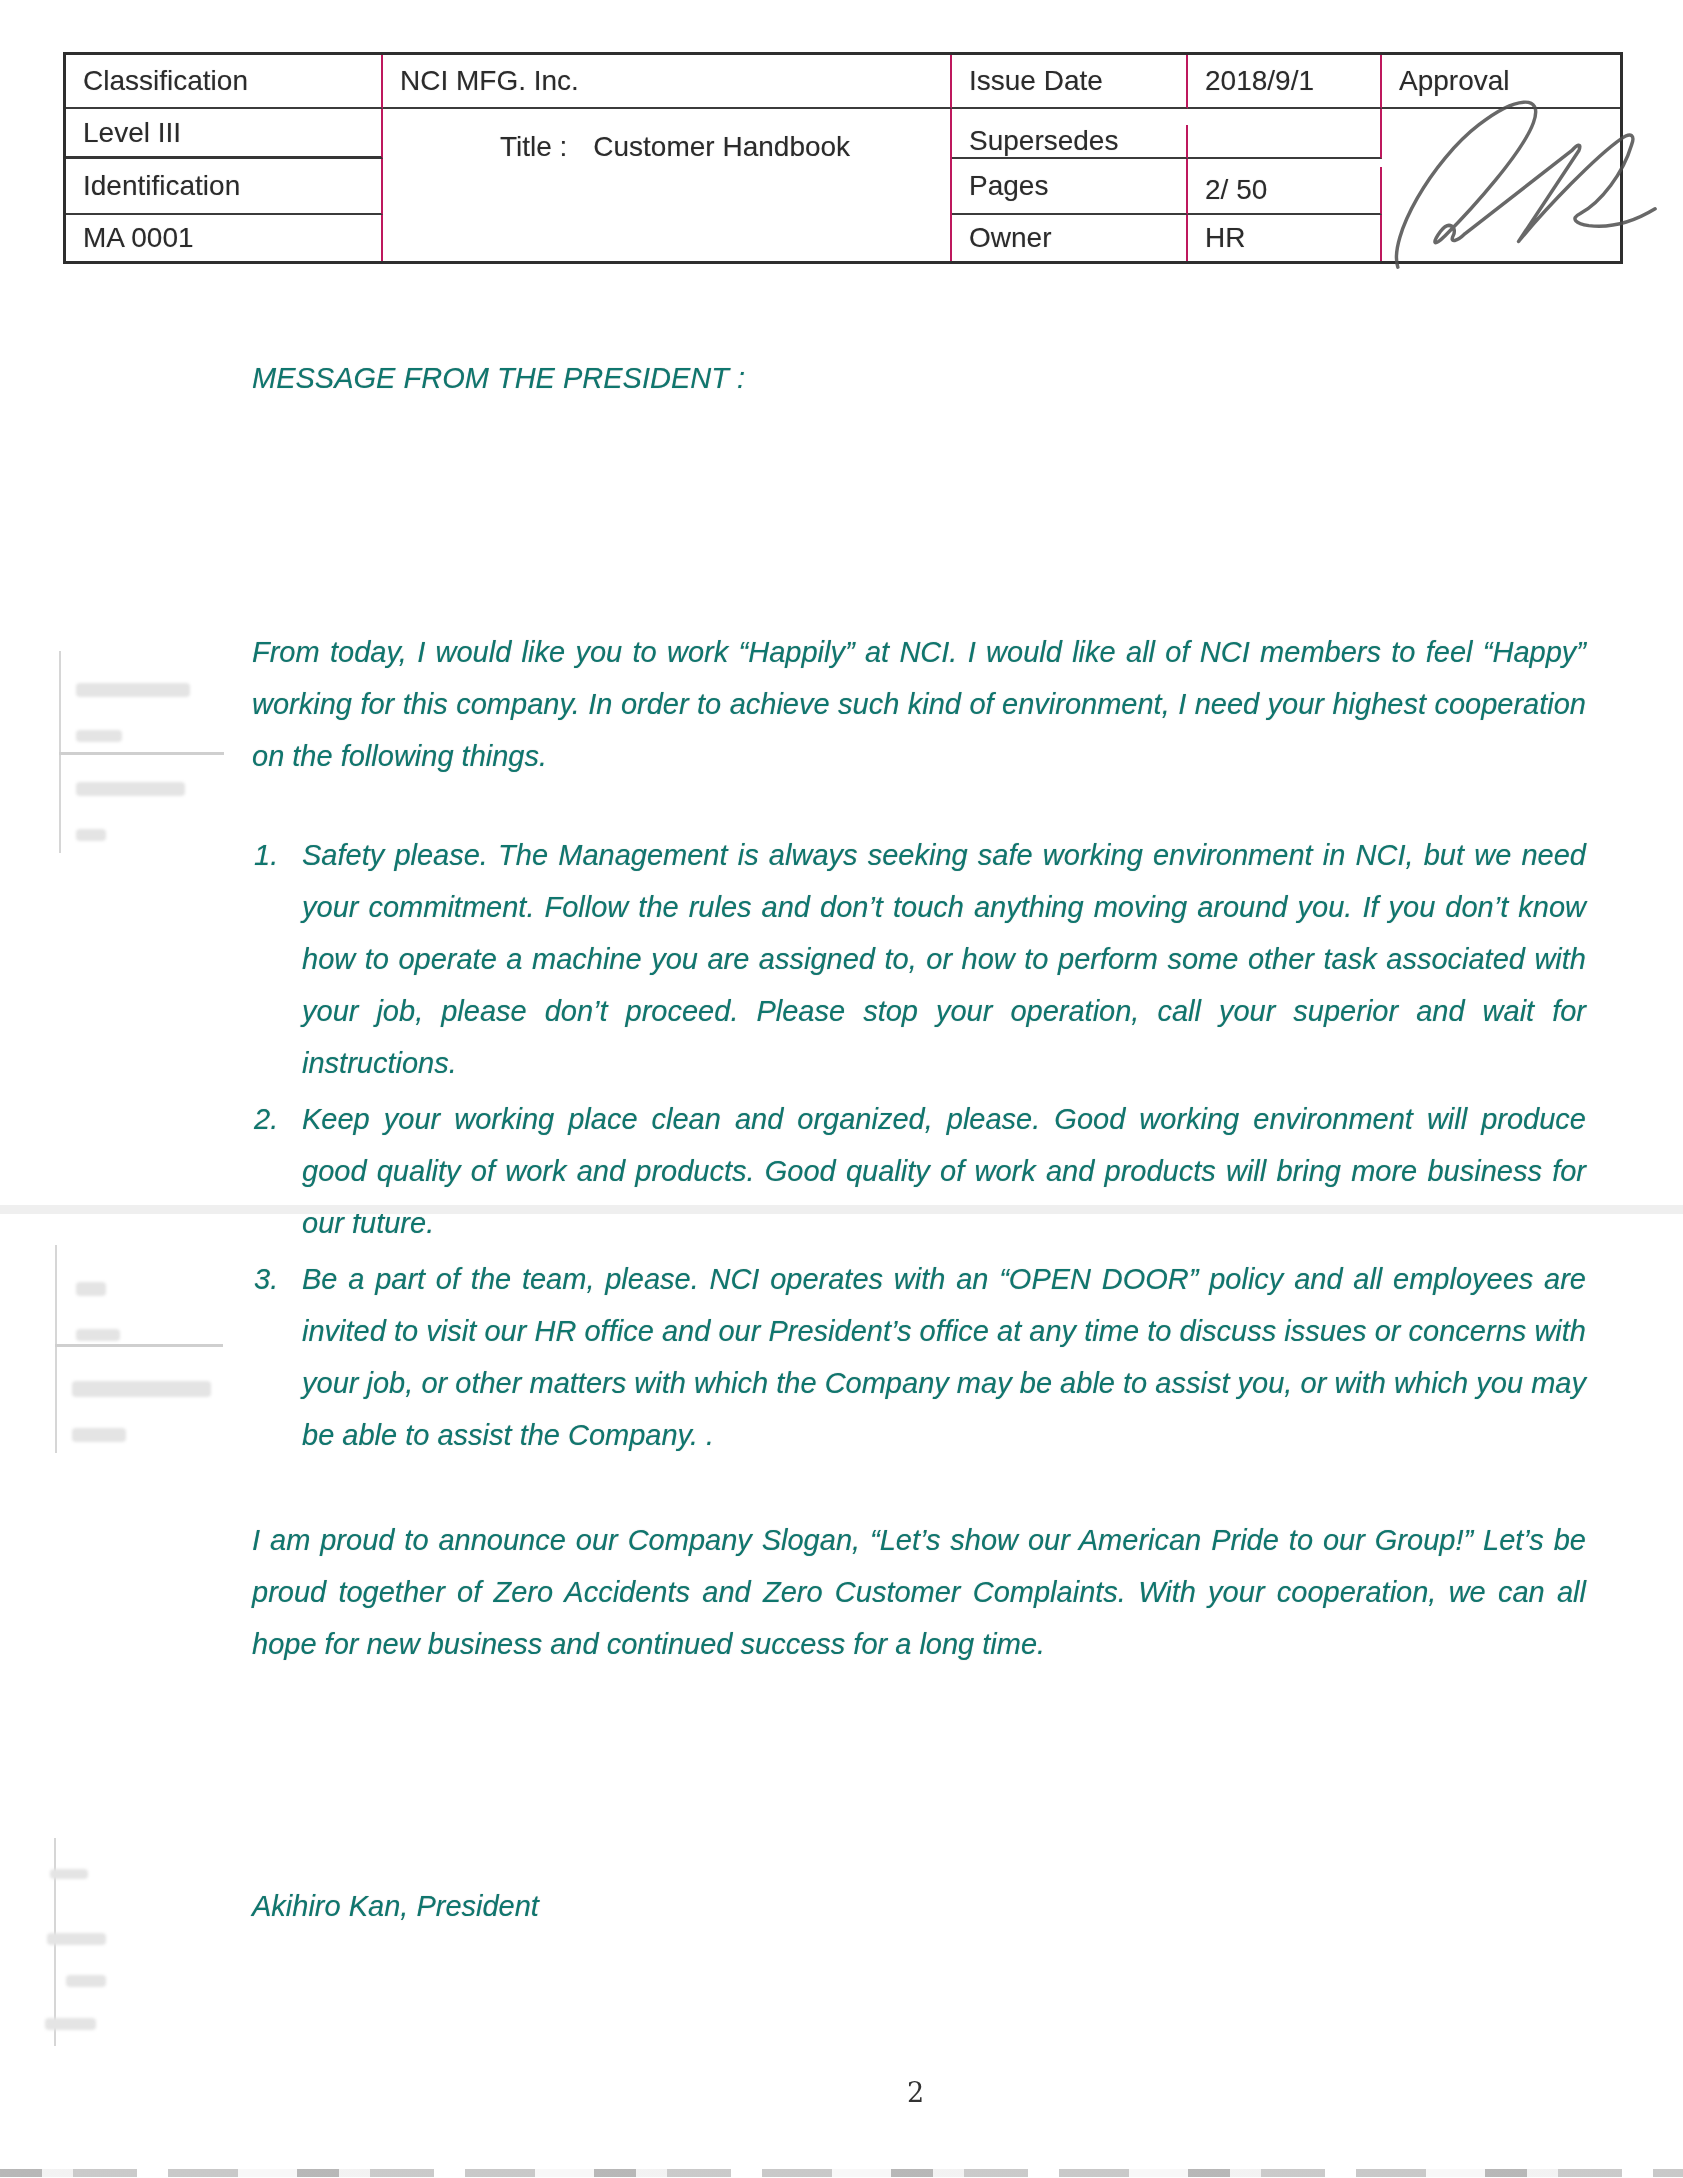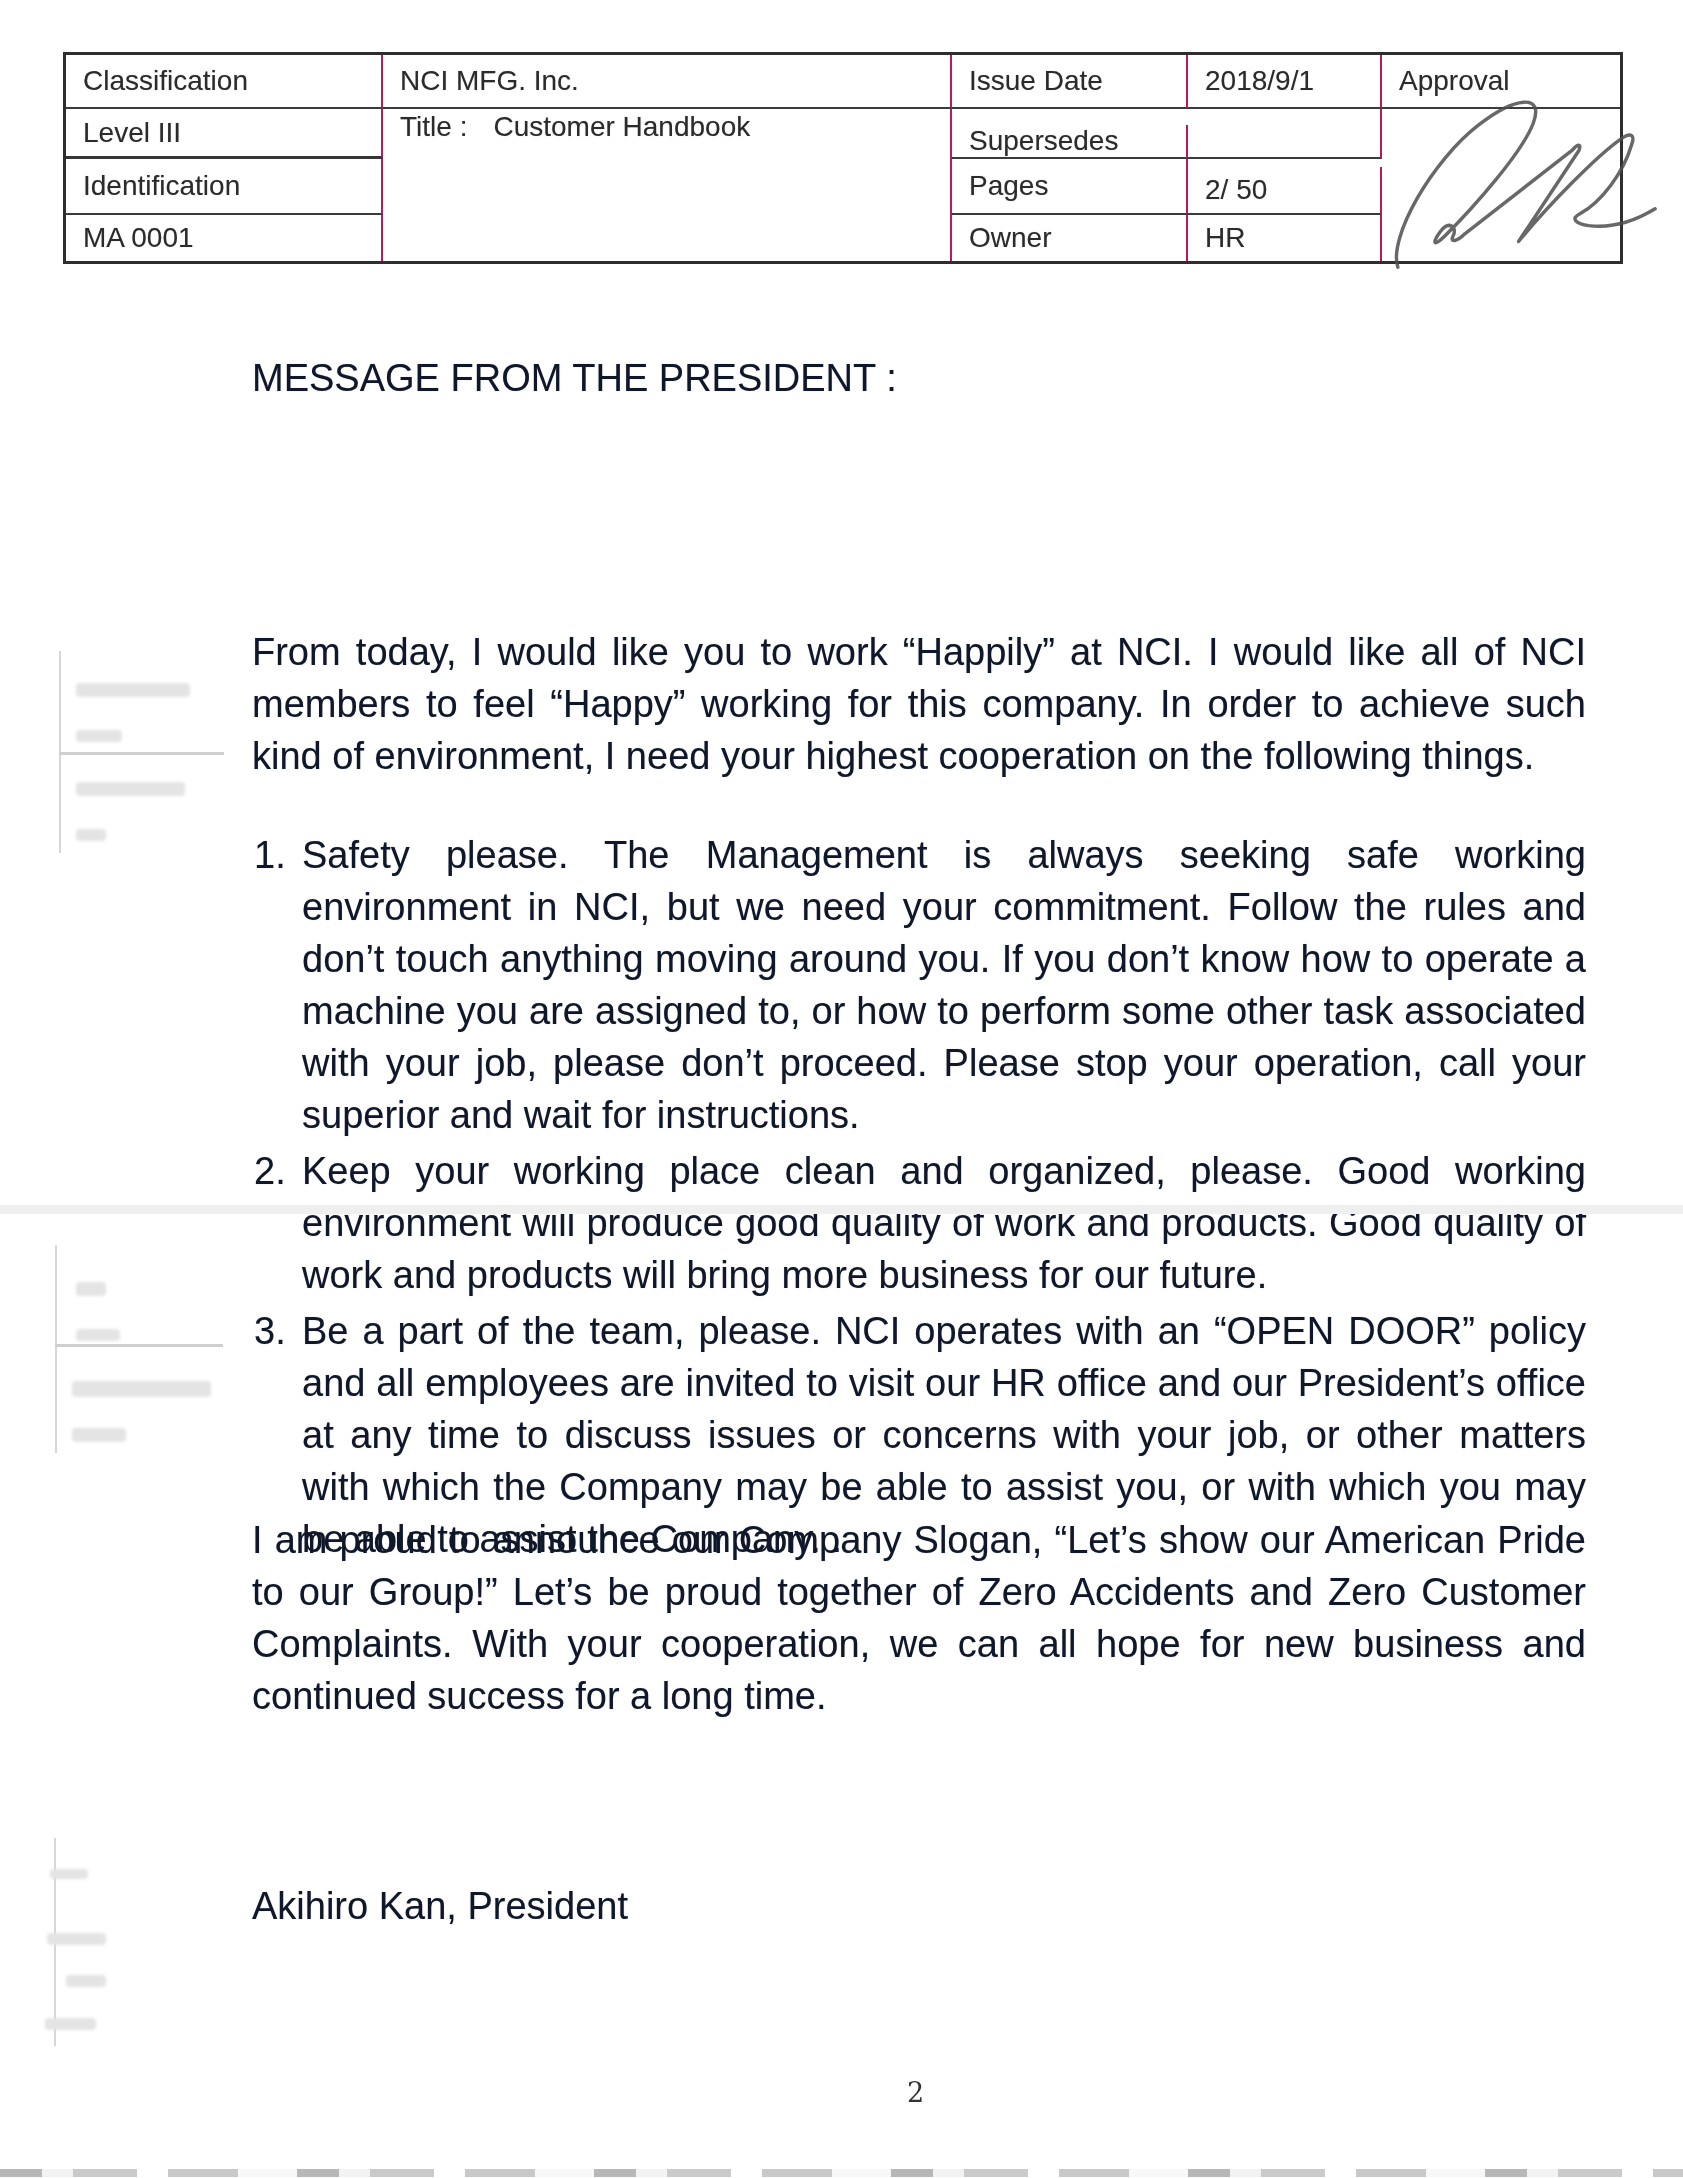--- a/index.html
+++ b/index.html
@@ -26,31 +26,32 @@
     display:flex;align-items:center;
     padding-left:17px;
     font-size:28px;
     color:#2b2b2b;
     text-shadow:0 0 1px rgba(60,60,60,.35);
     white-space:nowrap;
   }
   .br{border-right:2px solid #be185d;}
   .bb{border-bottom:2px solid #3b3b3b;}
   .bb-heavy{border-bottom:3px solid #353535;}
-  .merged-title{grid-column:2;grid-row:2/5;align-items:flex-start;padding-top:2px;}
+  .merged-title{grid-column:2;grid-row:2/5;align-items:flex-start;padding-top:22px;justify-content:center;}
   .merged-approval{grid-column:5;grid-row:2/5;position:relative;padding:0;}
   .title-gap{display:inline-block;width:26px;}
   
   .sig{position:absolute;left:-6px;top:-12px;overflow:visible;}
   
   .tblock{
     position:absolute;left:252px;width:1334px;
-    font-size:38px;line-height:52px;color:#0f172a;
+    font-size:29px;line-height:52px;color:#0f766e;
     text-shadow:0 0 1px rgba(55,55,55,.4);
     text-align:justify;
+    font-style:italic;
   }
   .heading-block{text-align:left;white-space:nowrap;}
   .list-block{left:254px;width:1332px;}
   .li{display:flex;margin-bottom:4px;}
   .li-num{width:48px;flex:0 0 48px;text-align:left;}
   .li-text{flex:1;text-align:justify;}
   .signoff-block,.closing-block{text-align:left;white-space:nowrap;}
   
   .pageno{
     position:absolute;left:876px;top:2077px;width:79px;

